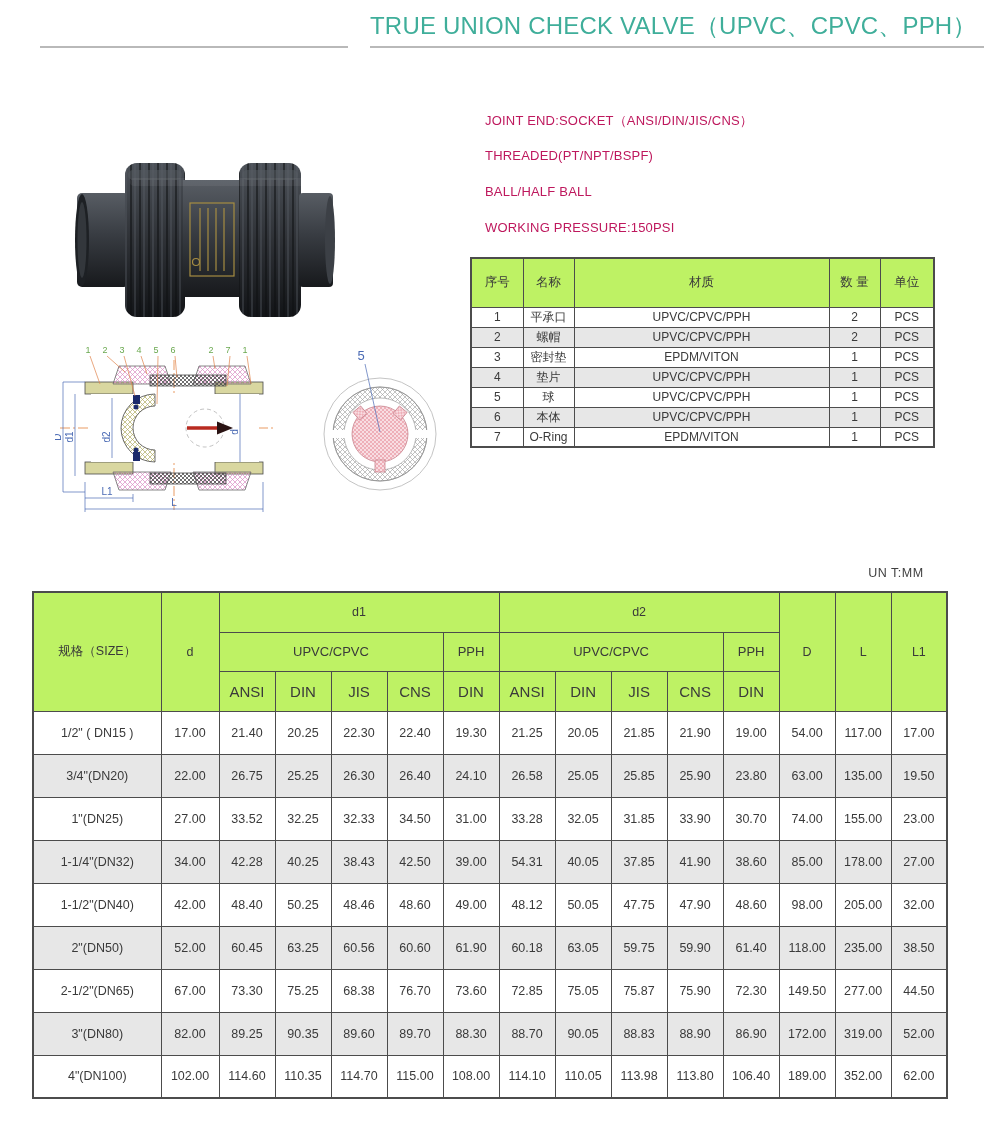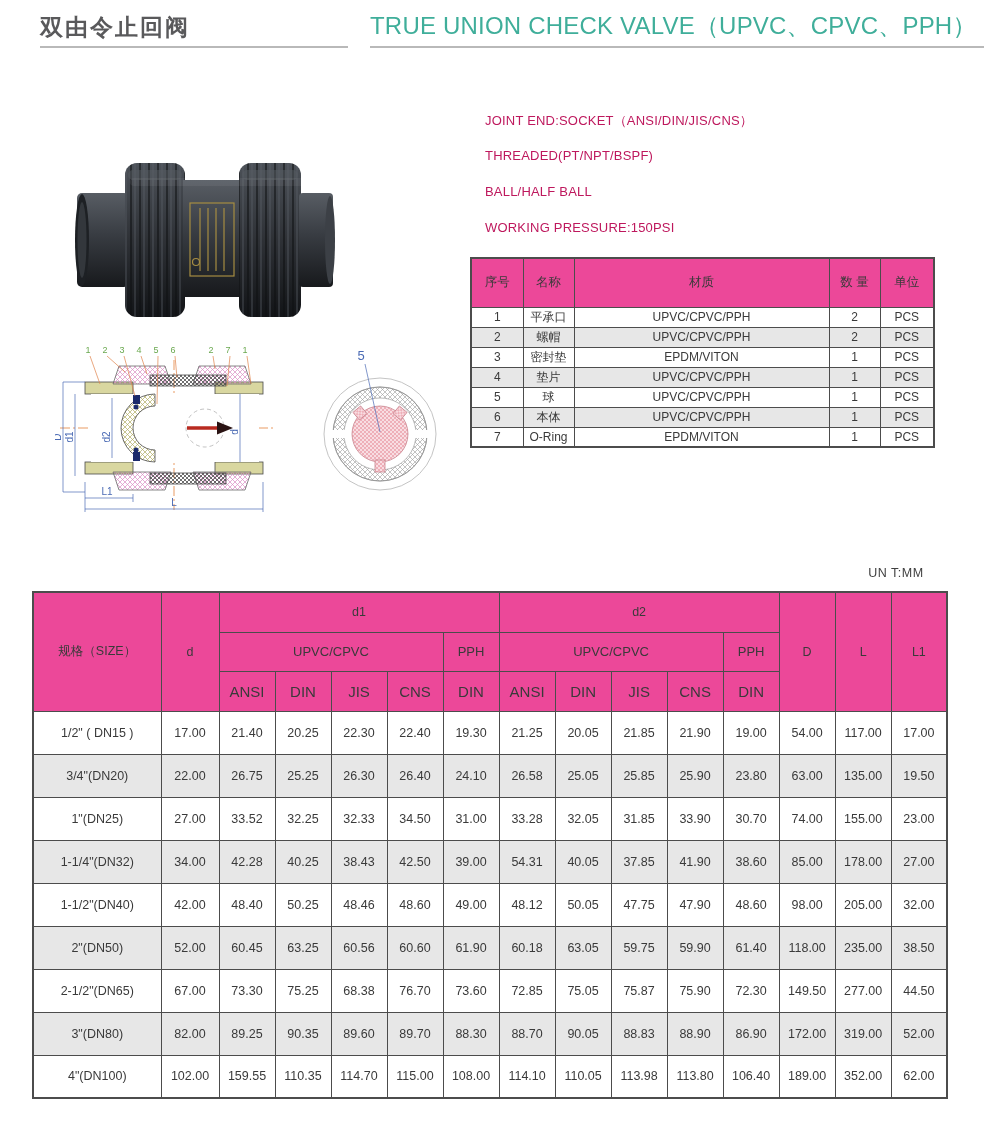--- a/index.html
+++ b/index.html
@@ -16,21 +16,21 @@
   .photo   { position:absolute; left:40px; top:130px; width:360px; height:220px; }
   .drawing { position:absolute; left:55px; top:342px; width:420px; height:175px; }
 
   
   .specs { position:absolute; left:472px; top:112px; }
   .spec-line { height:14px; margin-bottom:22px; font-size:13px; color:#be185d; letter-spacing:0.2px; white-space:nowrap;margin-left:13px; }
 
   
   table { border-collapse:collapse; table-layout:fixed; }
   th, td { border:1px solid #4c4c4c; text-align:center; vertical-align:middle; color:#3a3a3a; }
-  thead th { background:#ec4899; font-weight:normal; }
+  thead th { background:#bef264; font-weight:normal; }
   tbody tr:nth-child(even) td { background:#e7e7e7; }
   tbody tr:nth-child(odd) td { background:#ffffff; }
 
   
   .parts-table { position:absolute; left:470px; top:257px; width:463px; border:2px solid #4c4c4c; }
   .parts-table th { height:49px; font-size:12.5px; }
   .parts-table td { height:20px; font-size:12px; padding:0 2px; }
 
   
   .unit-note { position:absolute; left:846px; top:566px; width:100px; text-align:center; font-size:12.5px; color:#3f3f3f; letter-spacing:0.5px; }
@@ -40,21 +40,20 @@
   .dim-table thead tr.h1 th { height:40px; font-size:12.5px; }
   .dim-table thead tr.h2 th { height:39px; font-size:13px;margin-top:27px; }
   .dim-table thead tr.h3 th { height:40px; font-size:15px; }
   .dim-table td { height:43px; font-size:12.5px; }
 </style>
 </head>
 <body>
 
 <div class="page">
 
-  <div class="title-cn">双由令止回阀</div>
   <div class="rule-cn"></div>
   <div class="title-en">TRUE UNION CHECK VALVE（UPVC、CPVC、PPH）</div>
   <div class="rule-en"></div>
 
   <svg class="photo" viewBox="0 0 360 220">
     <defs>
       <linearGradient id="gBody" x1="0" y1="0" x2="0" y2="1">
         <stop offset="0" stop-color="#585d64"></stop>
           <stop offset="0.45" stop-color="#383c42"></stop>
           <stop offset="1" stop-color="#17191c"></stop>
@@ -484,21 +483,21 @@
           <td>88.83</td>
           <td>88.90</td>
           <td>86.90</td>
           <td>172.00</td>
           <td>319.00</td>
           <td>52.00</td>
         </tr>
         <tr>
           <td>4"(DN100)</td>
           <td>102.00</td>
-          <td>159.55</td>
+          <td>114.60</td>
           <td>110.35</td>
           <td>114.70</td>
           <td>115.00</td>
           <td>108.00</td>
           <td>114.10</td>
           <td>110.05</td>
           <td>113.98</td>
           <td>113.80</td>
           <td>106.40</td>
           <td>189.00</td>

